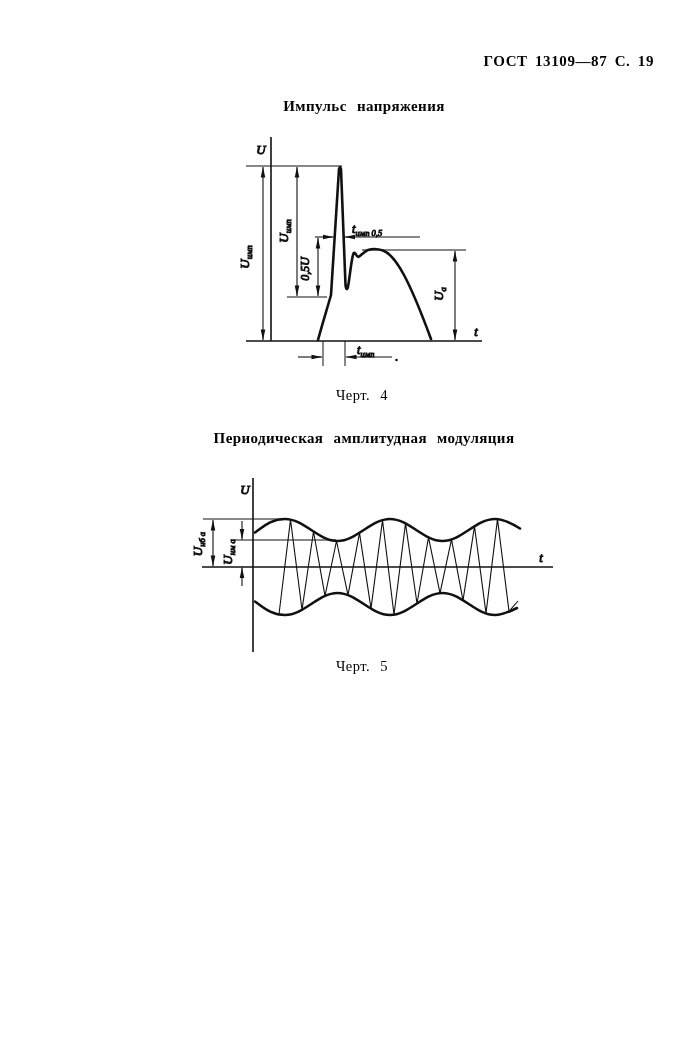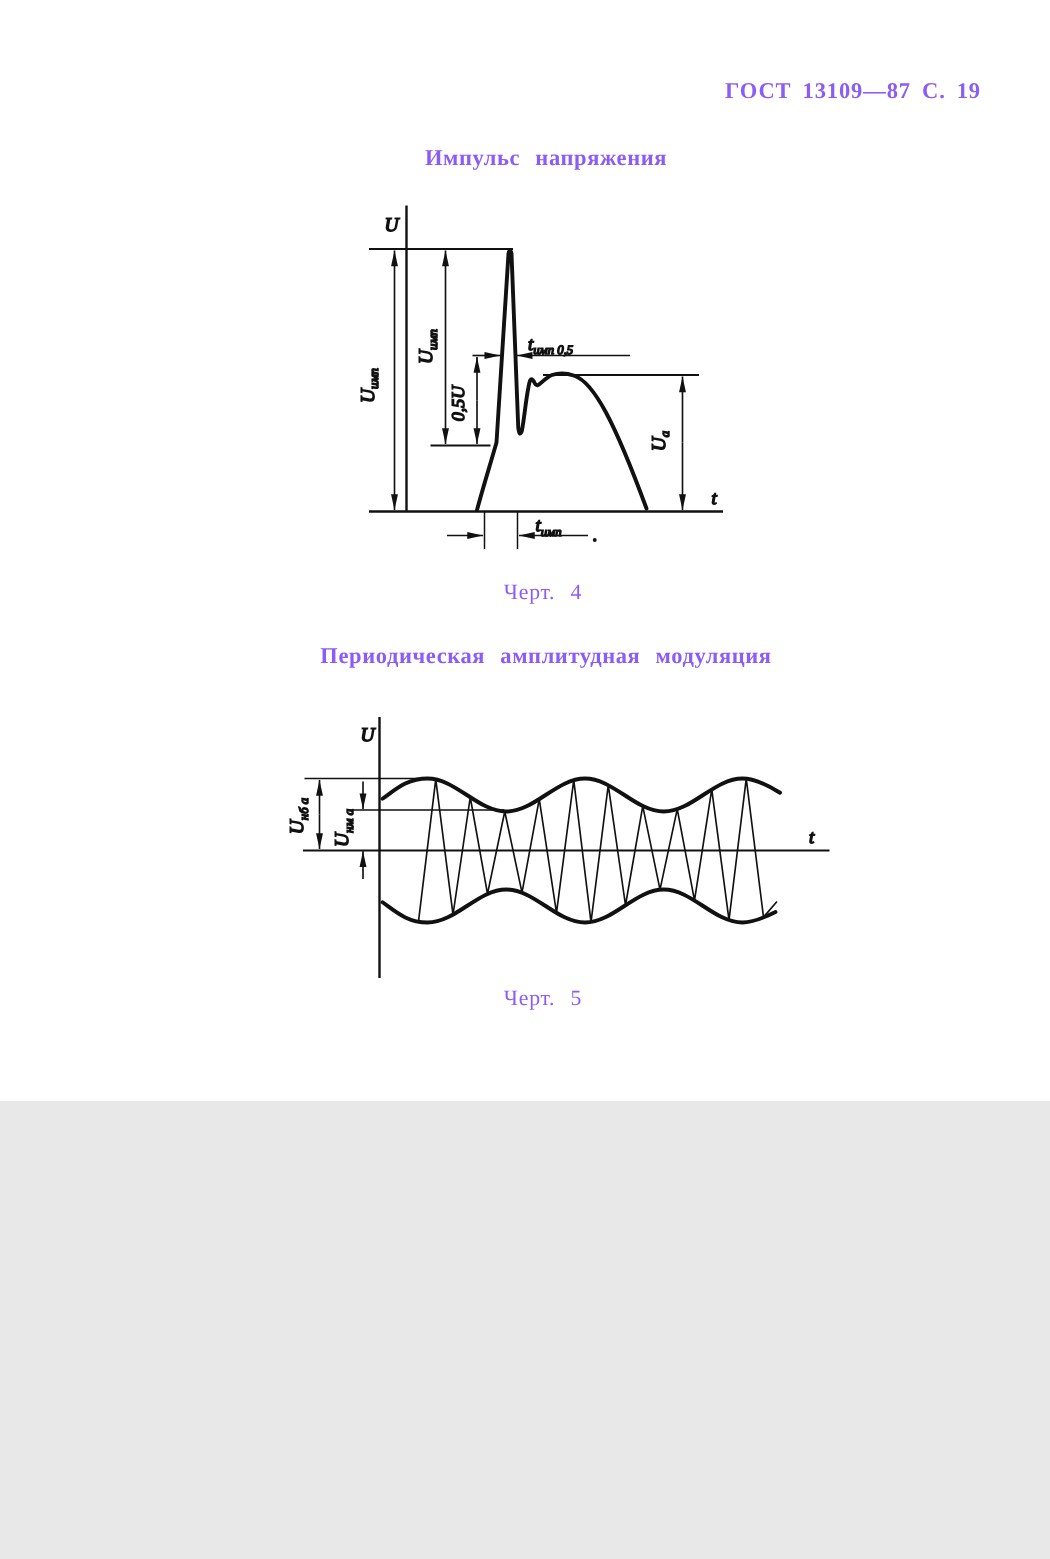--- a/index.html
+++ b/index.html
@@ -1,21 +1,21 @@
 <!DOCTYPE html>
 <html><head>
 <meta charset="utf-8">
 <style>
   html,body{margin:0;padding:0;background:#e8e8e8;}
   .page{
     position:relative;
-    width:700px;height:734px;
+    width:700px;height:1039px;
     background:#ffffff;
     font-family:"Liberation Serif", serif;
-    color:#8b5cf6;
+    color:#000000;
     overflow:hidden;
   }
   .hdr{
     position:absolute;top:53px;right:46px;
     font-size:15px;font-weight:700;letter-spacing:.6px;word-spacing:3px;
     white-space:nowrap;
   }
   .fig-title{
     position:absolute;left:0;width:700px;text-align:center;
     font-size:15px;font-weight:700;letter-spacing:.4px;word-spacing:6px;

